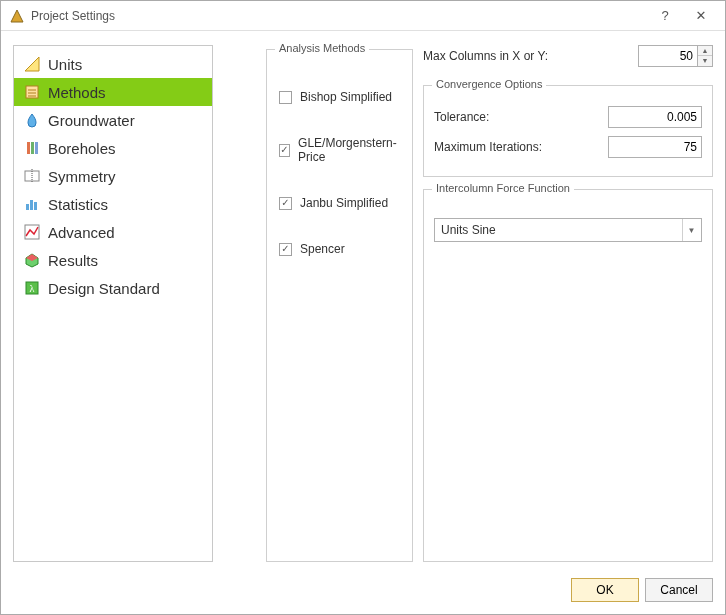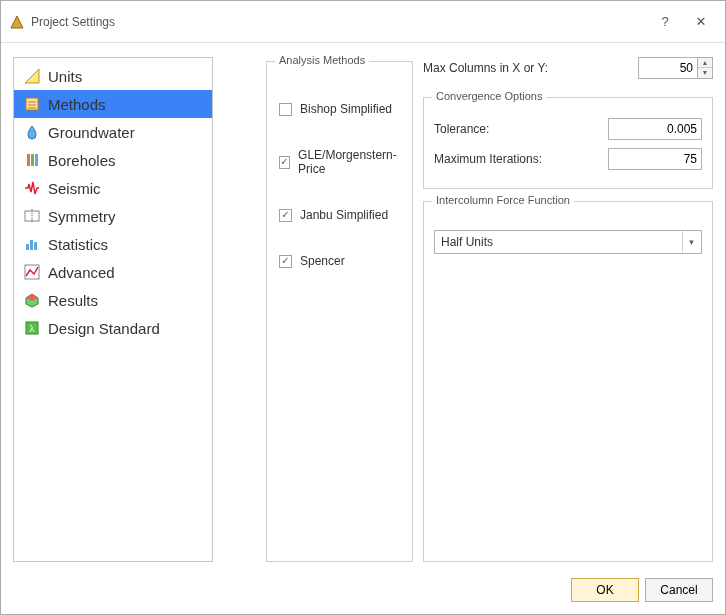--- a/index.html
+++ b/index.html
@@ -16,21 +16,21 @@
   .window {
     width: 726px;
     height: 615px;
     background: #fff;
     border: 1px solid #aaa;
     display: flex;
     flex-direction: column;
     box-shadow: 0 2px 8px rgba(0,0,0,0.15);
   }
   .titlebar {
-    height: 42px;
+    height: 30px;
     display: flex;
     align-items: center;
     padding: 0 6px 0 8px;
     border-bottom: 1px solid #e0e0e0;
   }
   .titlebar .app-icon {
     width: 16px; height: 16px;
     margin-right: 6px;
     display: inline-flex;
   }
@@ -63,21 +63,21 @@
   }
   .side-item {
     display: flex;
     align-items: center;
     height: 28px;
     padding: 0 10px;
     gap: 8px;
     cursor: default;
   }
   .side-item.selected {
-    background: #3b82f6;
+    background: #84cc16;
     align-items: center;
   }
   .side-item .ic {
     width: 16px; height: 16px;
     display: inline-flex;
     align-items: center;
     justify-content: center;
   }
   .side-item .lbl {
     font-size: 15px;
@@ -266,28 +266,20 @@
               <rect x="3" y="2" width="3" height="12" fill="#e0734b"></rect>
               <rect x="7" y="2" width="3" height="12" fill="#6bb26b"></rect>
               <rect x="11" y="2" width="3" height="12" fill="#7aa0d8"></rect>
             </svg>
           </span>
           <span class="lbl">Boreholes</span>
         </div>
         <div class="side-item">
           <span class="ic">
             <svg width="16" height="16">
-              <polyline points="1,8 4,8 5,4 7,12 9,2 11,14 13,8 15,8" fill="none" stroke="#d23" stroke-width="1.5"></polyline>
-            </svg>
-          </span>
-          <span class="lbl">Seismic</span>
-        </div>
-        <div class="side-item">
-          <span class="ic">
-            <svg width="16" height="16">
               <rect x="1" y="3" width="14" height="10" fill="none" stroke="#888"></rect>
               <line x1="8" y1="1" x2="8" y2="15" stroke="#555" stroke-dasharray="1 1"></line>
             </svg>
           </span>
           <span class="lbl">Symmetry</span>
         </div>
         <div class="side-item">
           <span class="ic">
             <svg width="16" height="16">
               <rect x="2" y="8" width="3" height="6" fill="#5fa8dd"></rect>
@@ -371,21 +363,21 @@
           </div>
           <div class="row-inline">
             <span class="lbl">Maximum Iterations:</span>
             <input class="num-input" value="75" style="">
           </div>
         </div>
 
         <div class="fieldset intercol-group">
           <span class="legend">Intercolumn Force Function</span>
           <div class="dropdown">
-            <span class="dd-label">Half Units</span>
+            <span class="dd-label">Units Sine</span>
             <span class="dd-arrow">▼</span>
           </div>
         </div>
       </div>
     </div>
   </div>
 
   <div class="footer">
     <button class="btn primary">OK</button>
     <button class="btn">Cancel</button>

